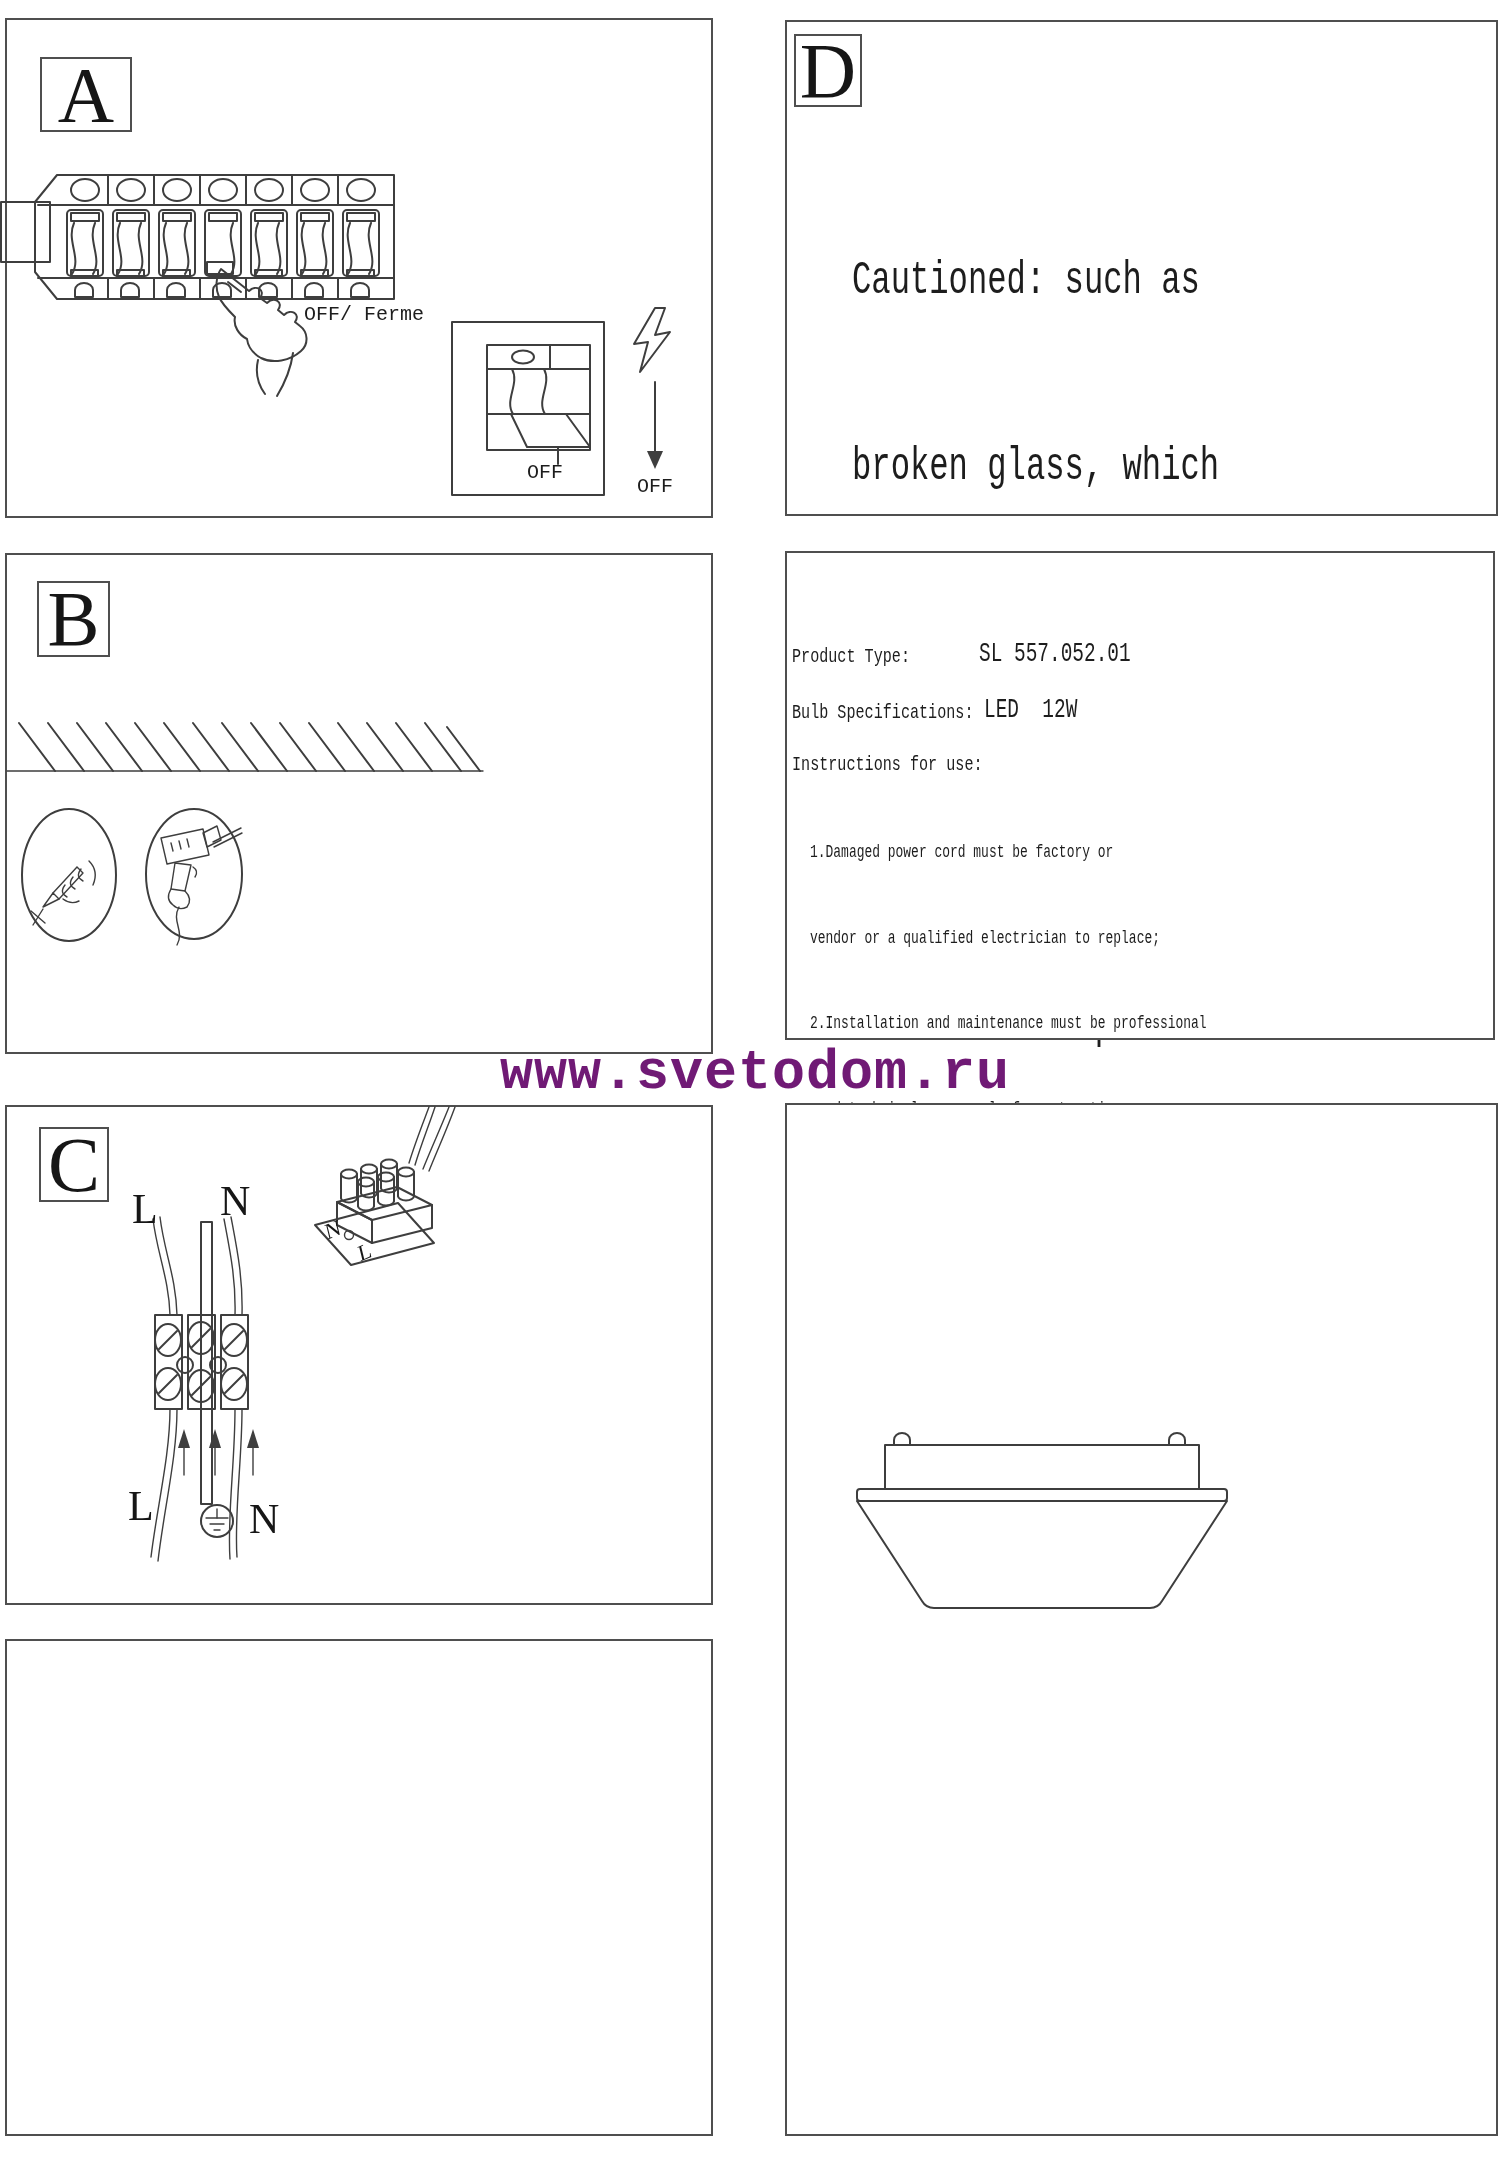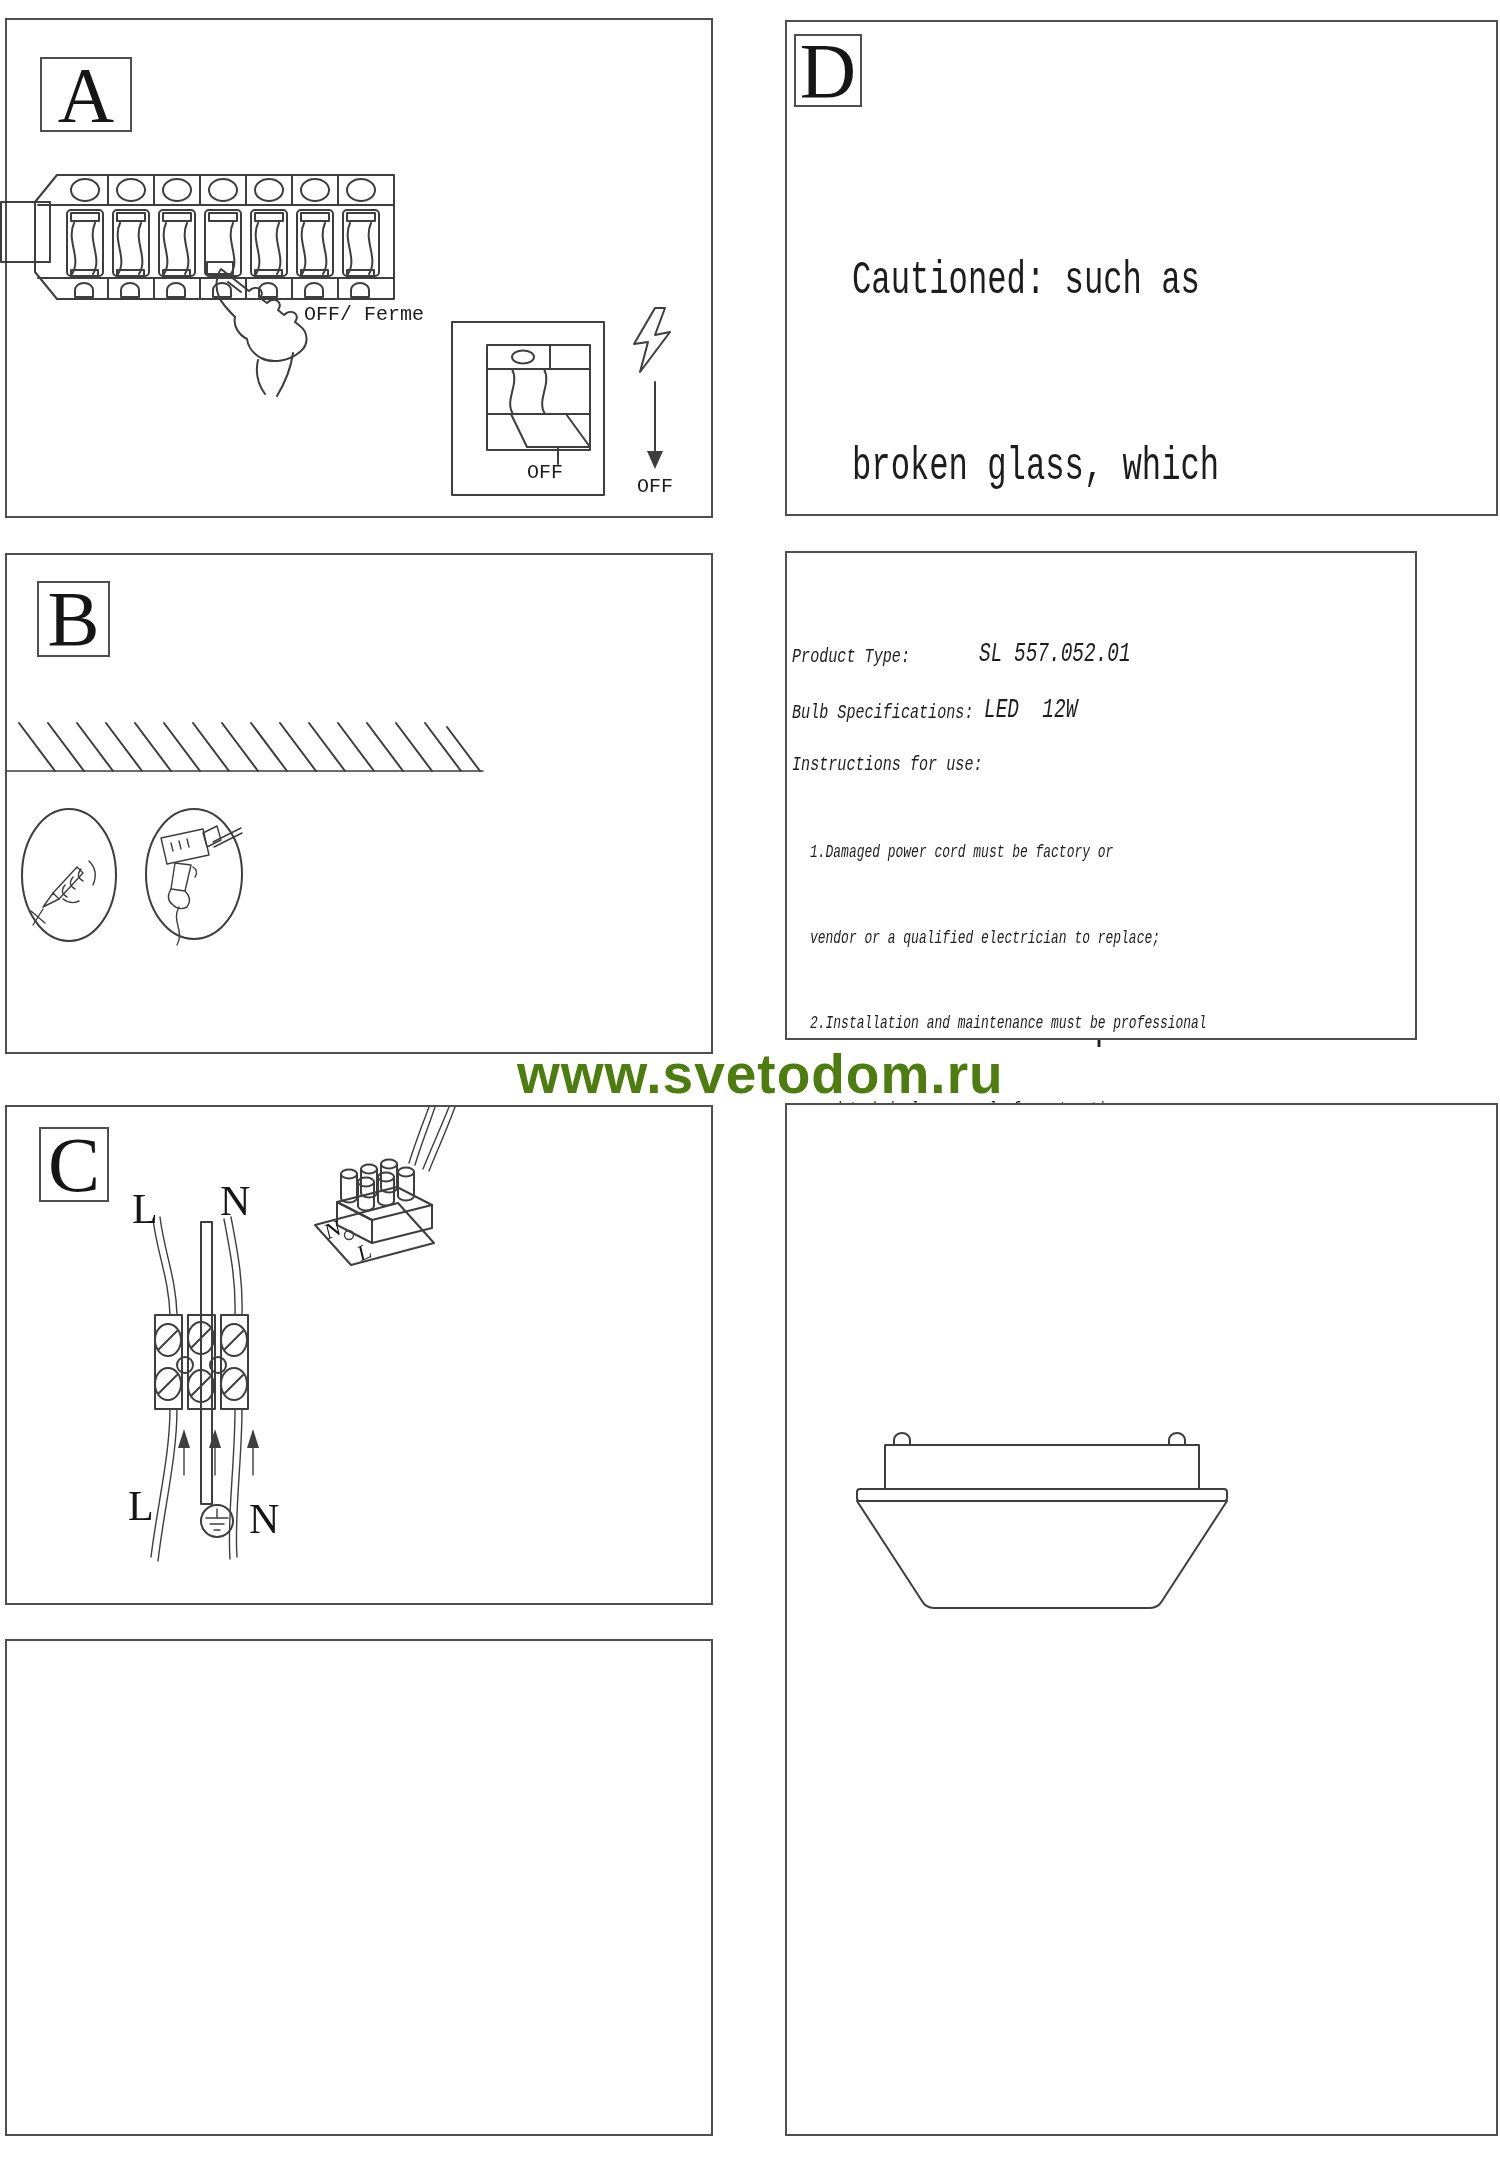--- a/index.html
+++ b/index.html
@@ -10,22 +10,22 @@
               display:flex;align-items:center;justify-content:center;
               font-family:"Liberation Serif",serif;font-size:78px;color:#161616;}
   .lineart{position:absolute;left:0;top:0;overflow:visible;}
   .lineart path,.lineart rect,.lineart circle,.lineart ellipse,.lineart line{
       fill:none;stroke:#3e3e3e;stroke-width:2;stroke-linecap:round;stroke-linejoin:round;}
   .lineart .fill{fill:#3e3e3e;stroke:none;}
   .lineart .thin{stroke-width:1.4;}
   .cad{font-family:"Liberation Mono",monospace;color:#1d1d1d;white-space:pre;}
   .mono-line{white-space:pre;transform-origin:left center;}
   .serif-label{position:absolute;font-family:"Liberation Serif",serif;color:#161616;}
-  .watermark{position:absolute;font-family:Liberation Sans, sans-serif;font-weight:bold;
-             color:#4d7c0f;letter-spacing:1px;margin-left:17px;}
+  .watermark{position:absolute;font-family:Liberation Mono, monospace;font-weight:bold;
+             color:#701a75;letter-spacing:1px;}
   .abs{position:absolute;}
 </style>
 </head>
 <body>
 
 <div class="page">
 
   <div class="panel" style="left:5px;top:18px;width:708px;height:500px;">
     <div class="letter-box" style="left:33px;top:37px;width:92px;height:75px;">
       <span>A</span>
@@ -202,21 +202,21 @@
         <path class="thin" d="M154,283 L196,274 L202,300 L160,309 Z"></path>
         <path class="thin" d="M164,288 L166,296 M172,286 L174,294 M180,284 L182,292"></path>
         <path class="thin" d="M168,308 L164,334 L178,336 L184,310 Z"></path>
         <path class="thin" d="M186,312 Q192,316 188,322"></path>
         <path class="thin" d="M164,334 Q158,344 166,350 M178,336 Q186,344 180,352 M166,350 Q172,356 180,352"></path>
         <path class="thin" d="M172,352 C164,366 178,376 170,390"></path>
       </g>
     </svg>
   </div>
 
-  <div class="panel" style="left:785px;top:551px;width:632px;height:489px;font-style:italic;">
+  <div class="panel" style="left:785px;top:551px;width:710px;height:489px;">
     <div class="abs cad mono-line" style="left:5px;top:92px;font-size:21px;transform:scaleX(0.72);">Product Type:</div>
     <div class="abs cad mono-line" style="left:192px;top:86px;font-size:27px;transform:scaleX(0.72);">SL 557.052.01</div>
 
     <div class="abs cad mono-line" style="left:5px;top:148px;font-size:21px;transform:scaleX(0.72);">Bulb Specifications:</div>
     <div class="abs cad mono-line" style="left:197px;top:142px;font-size:27px;transform:scaleX(0.72);">LED  12W</div>
 
     <div class="abs cad mono-line" style="left:5px;top:200px;font-size:21px;transform:scaleX(0.72);">Instructions for use:</div>
 
     <div class="abs cad" style="left:23px;top:228px;font-size:18px;line-height:28.5px;">
       <div class="mono-line" style="transform:scaleX(0.72);">1.Damaged power cord must be factory or</div>

